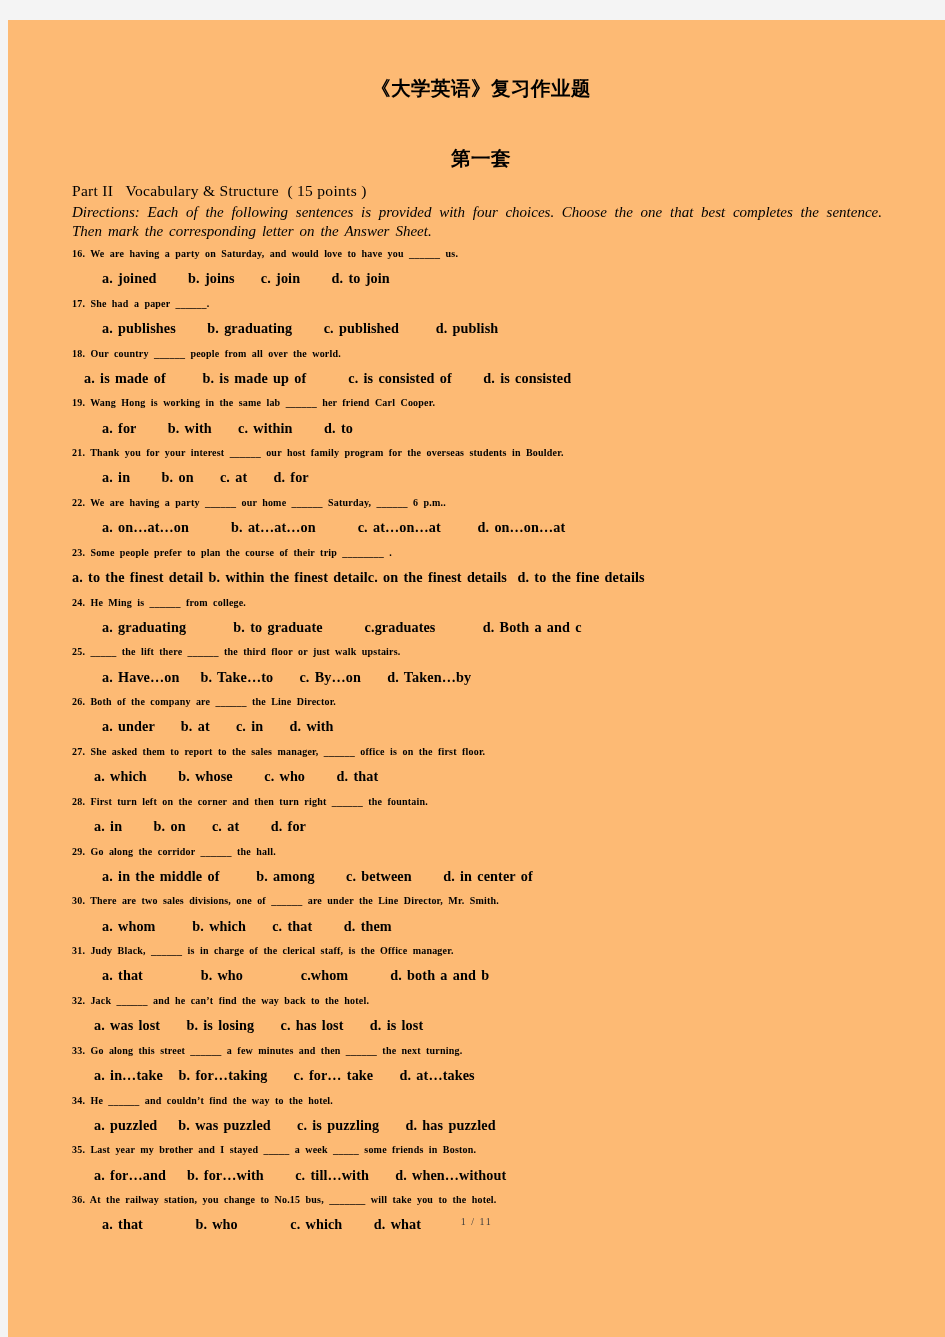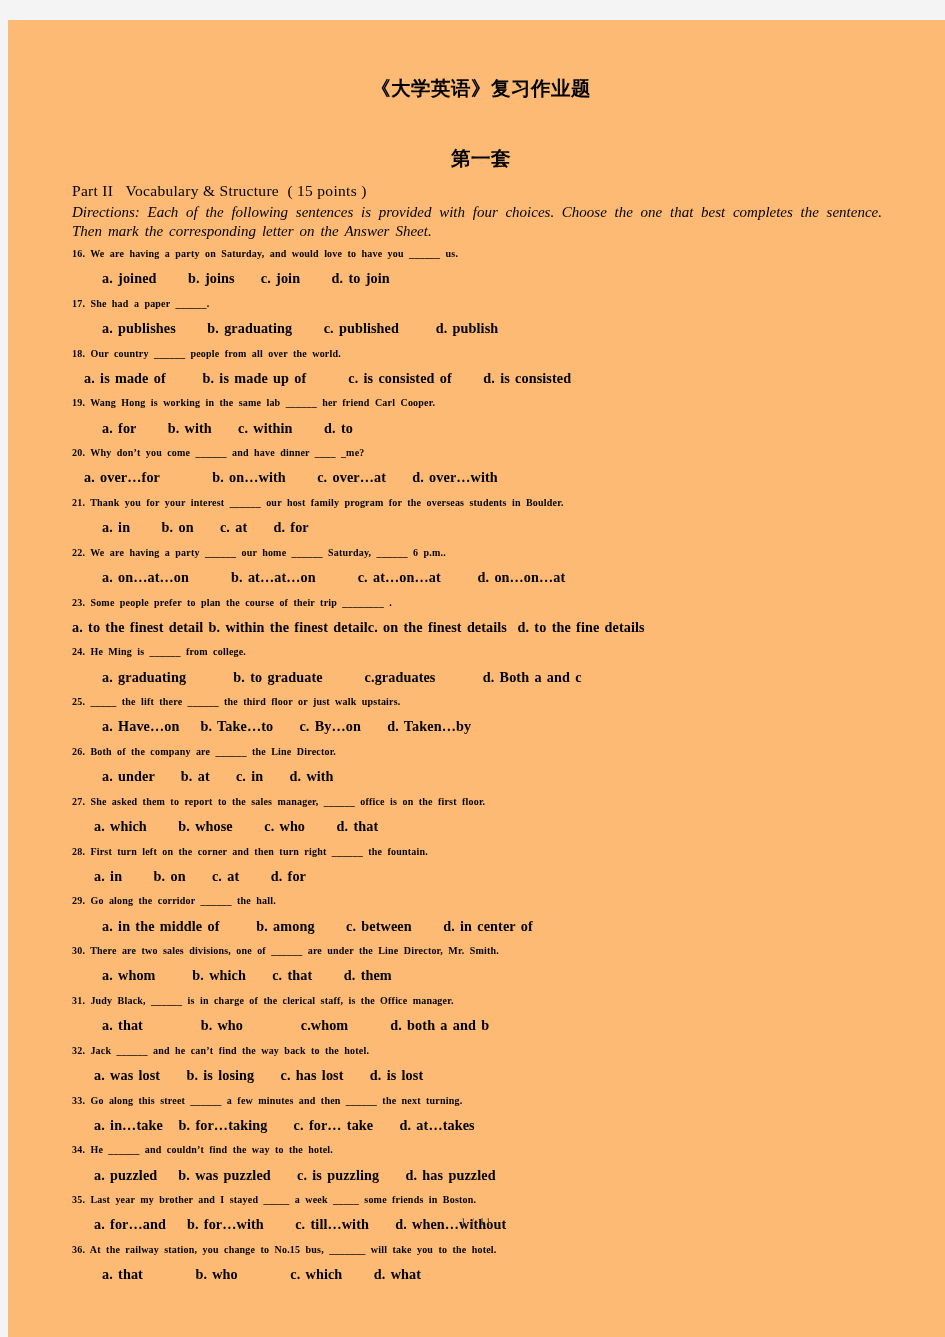--- a/index.html
+++ b/index.html
@@ -140,24 +140,20 @@
         </div>
         <div class="q">
           <div class="q-stem sind-0">18. Our country ______ people from all over the world.</div>
           <div class="q-opts ind-1">a. is made of       b. is made up of        c. is consisted of      d. is consisted</div>
         </div>
         <div class="q">
           <div class="q-stem sind-0">19. Wang Hong is working in the same lab ______ her friend Carl Cooper.</div>
           <div class="q-opts ind-3">a. for      b. with     c. within      d. to</div>
         </div>
         <div class="q">
-          <div class="q-stem sind-0">20. Why don’t you come ______ and have dinner ____ _me?</div>
-          <div class="q-opts ind-1">a. over…for          b. on…with      c. over…at     d. over…with</div>
-        </div>
-        <div class="q">
           <div class="q-stem sind-0">21. Thank you for your interest ______ our host family program for the overseas students in Boulder.</div>
           <div class="q-opts ind-3">a. in      b. on     c. at     d. for</div>
         </div>
         <div class="q">
           <div class="q-stem sind-0">22. We are having a party ______ our home ______ Saturday, ______ 6 p.m..</div>
           <div class="q-opts ind-3">a. on…at…on        b. at…at…on        c. at…on…at       d. on…on…at</div>
         </div>
         <div class="q">
           <div class="q-stem sind-0">23. Some people prefer to plan the course of their trip ________ .</div>
           <div class="q-opts ind-0">a. to the finest detail b. within the finest detailc. on the finest details  d. to the fine details</div>

